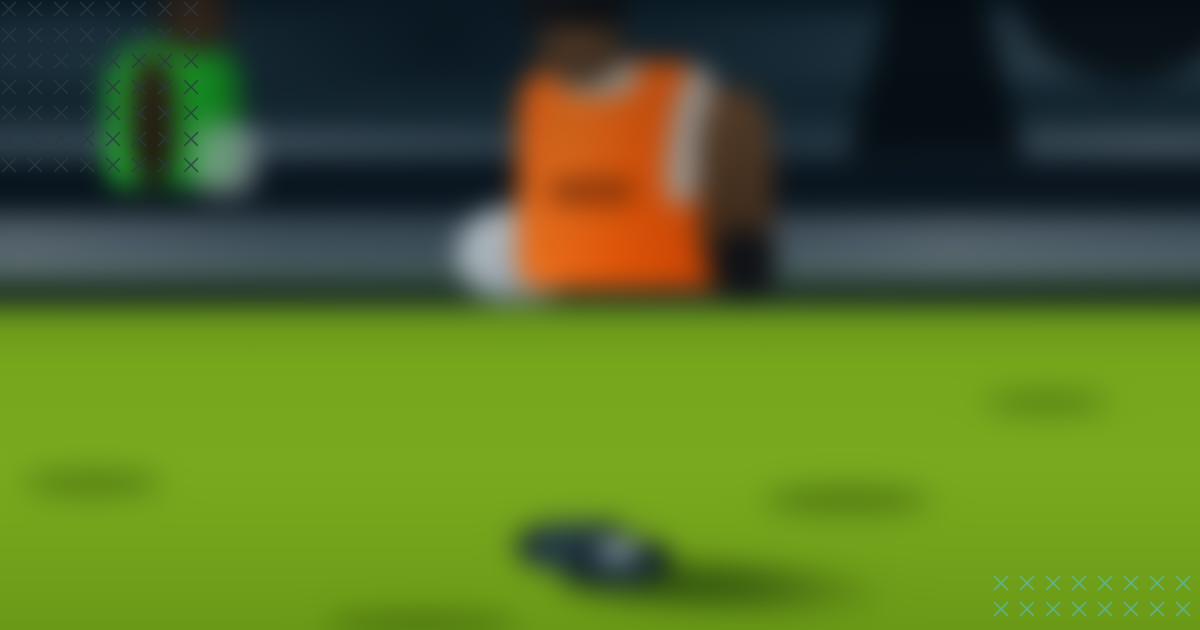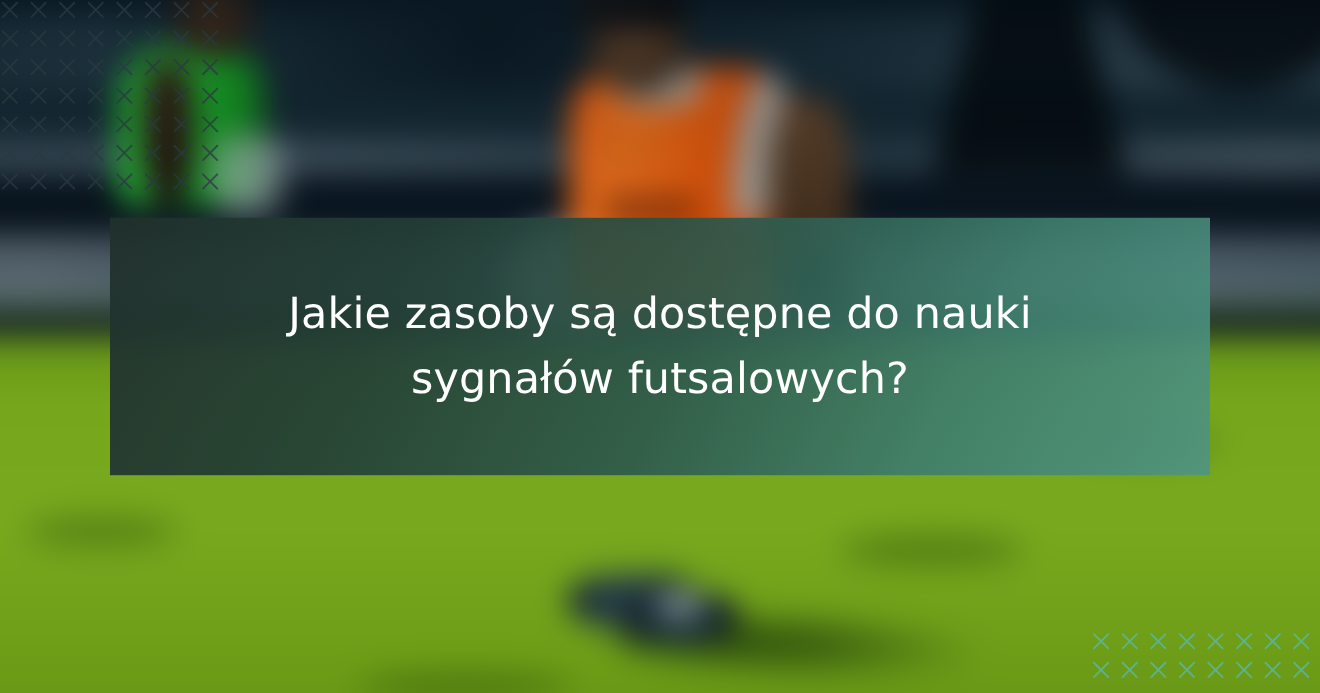--- a/index.html
+++ b/index.html
@@ -575,17 +575,14 @@
       <g stroke="#5bb8a8" stroke-width="1.7" stroke-linecap="round" opacity="0.8">
         <line x1="158.5" y1="28.5" x2="171.5" y2="41.5"></line>
         <line x1="171.5" y1="28.5" x2="158.5" y2="41.5"></line>
       </g>
       <g stroke="#5bb8a8" stroke-width="1.7" stroke-linecap="round" opacity="0.8">
         <line x1="184.5" y1="28.5" x2="197.5" y2="41.5"></line>
         <line x1="197.5" y1="28.5" x2="184.5" y2="41.5"></line>
       </g>
     </svg>
 
-  <div class="overlay">
-    <h1 class="overlay-title">Jakie zasoby są dostępne do nauki sygnałów futsalowych?</h1>
-  </div>
 
 </div>
 
 </body></html>

